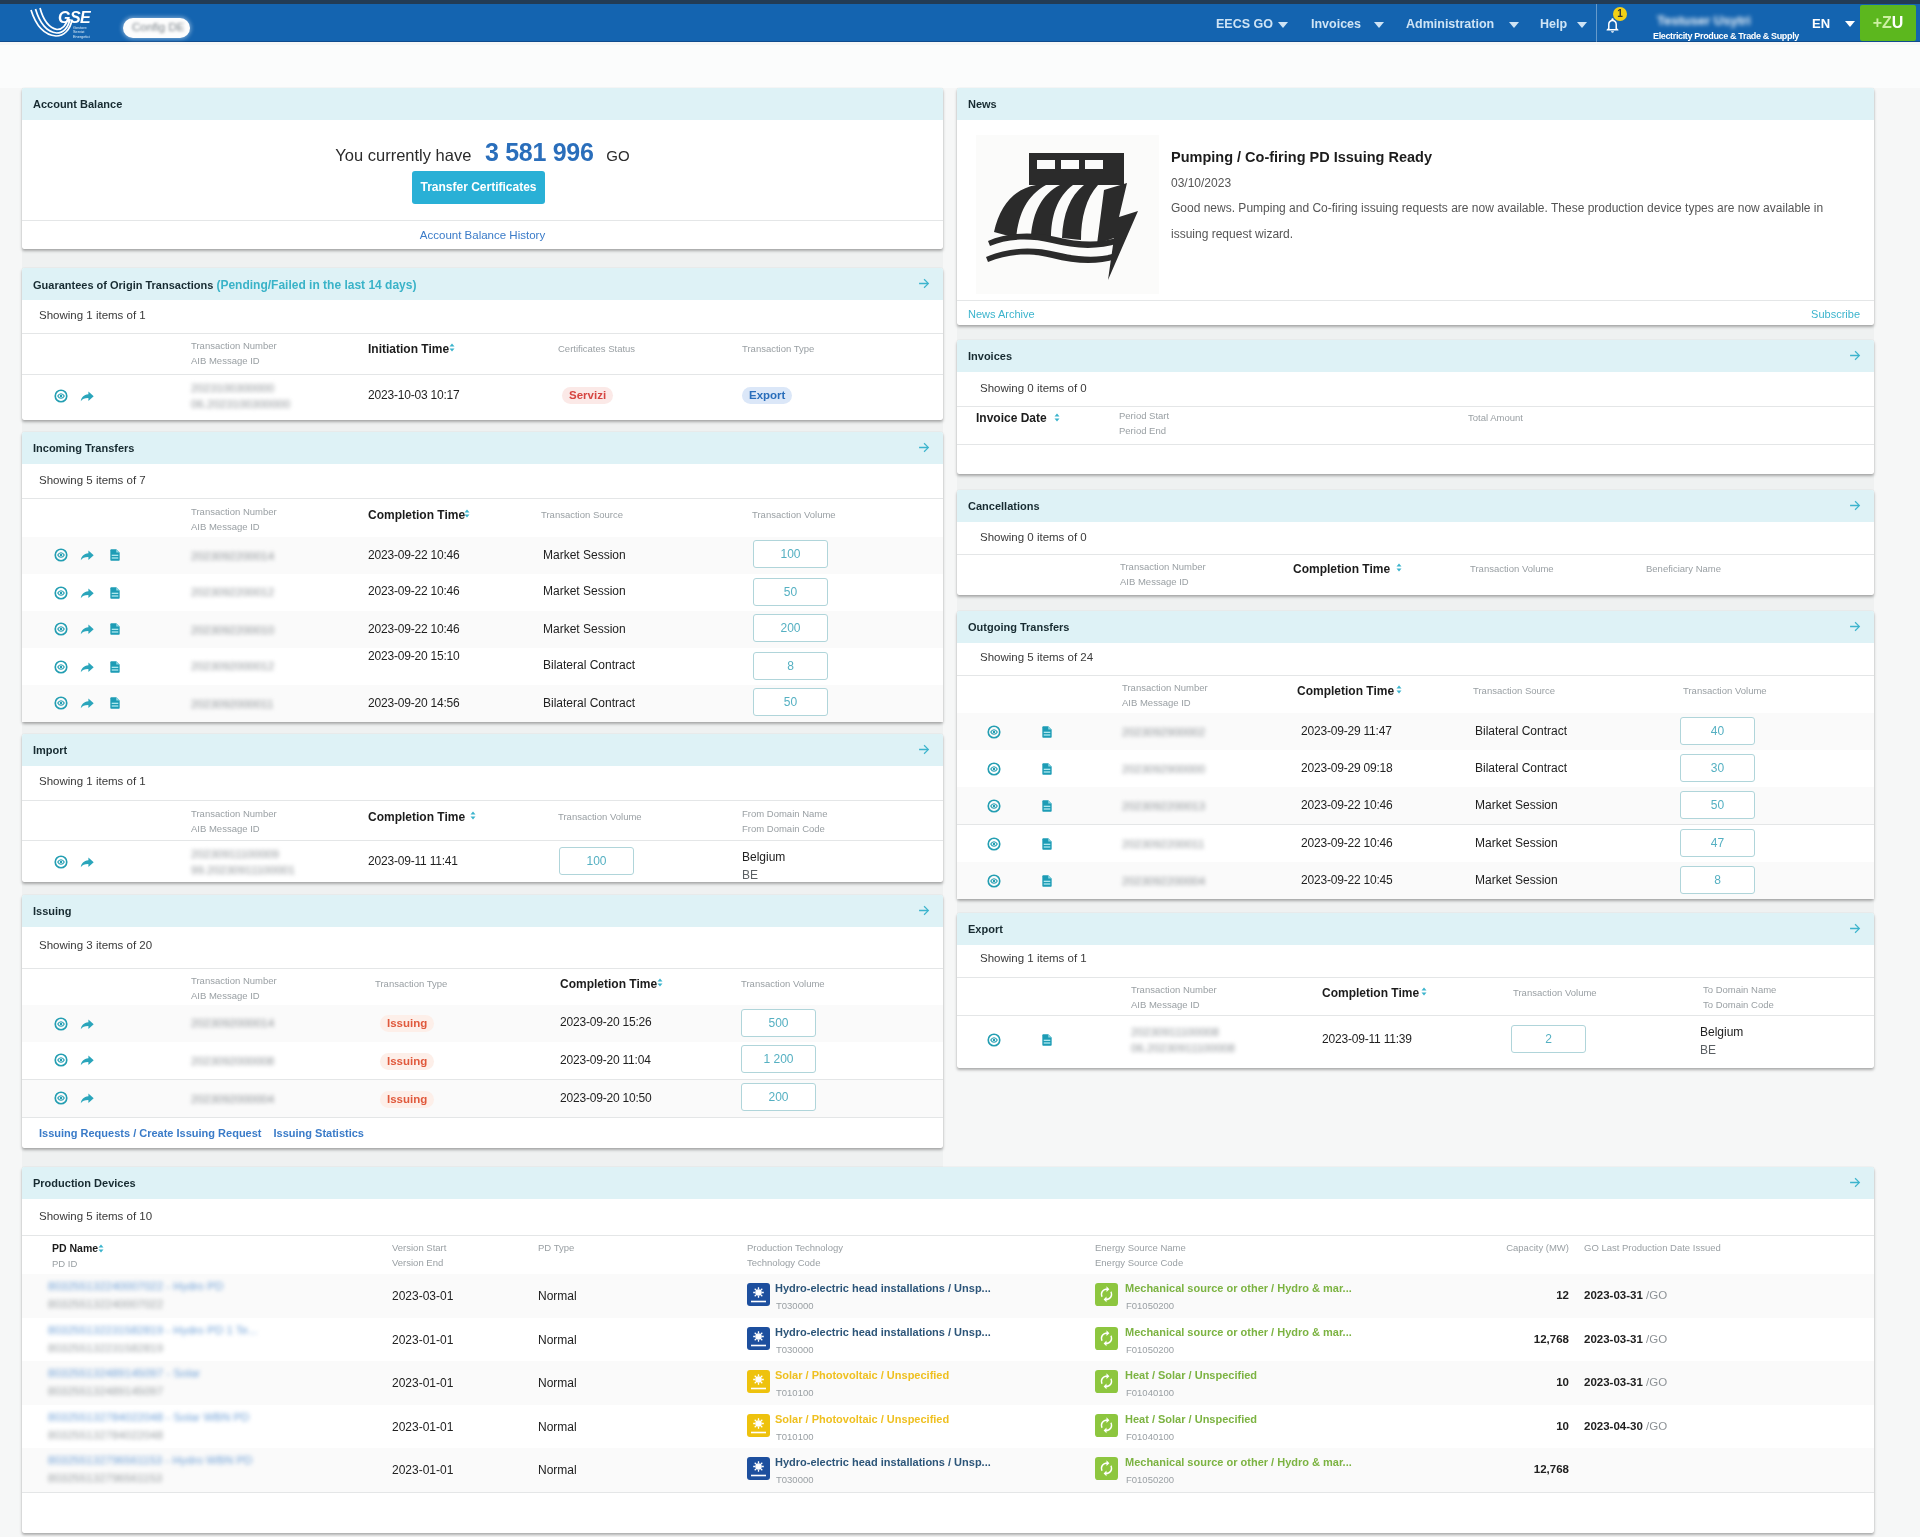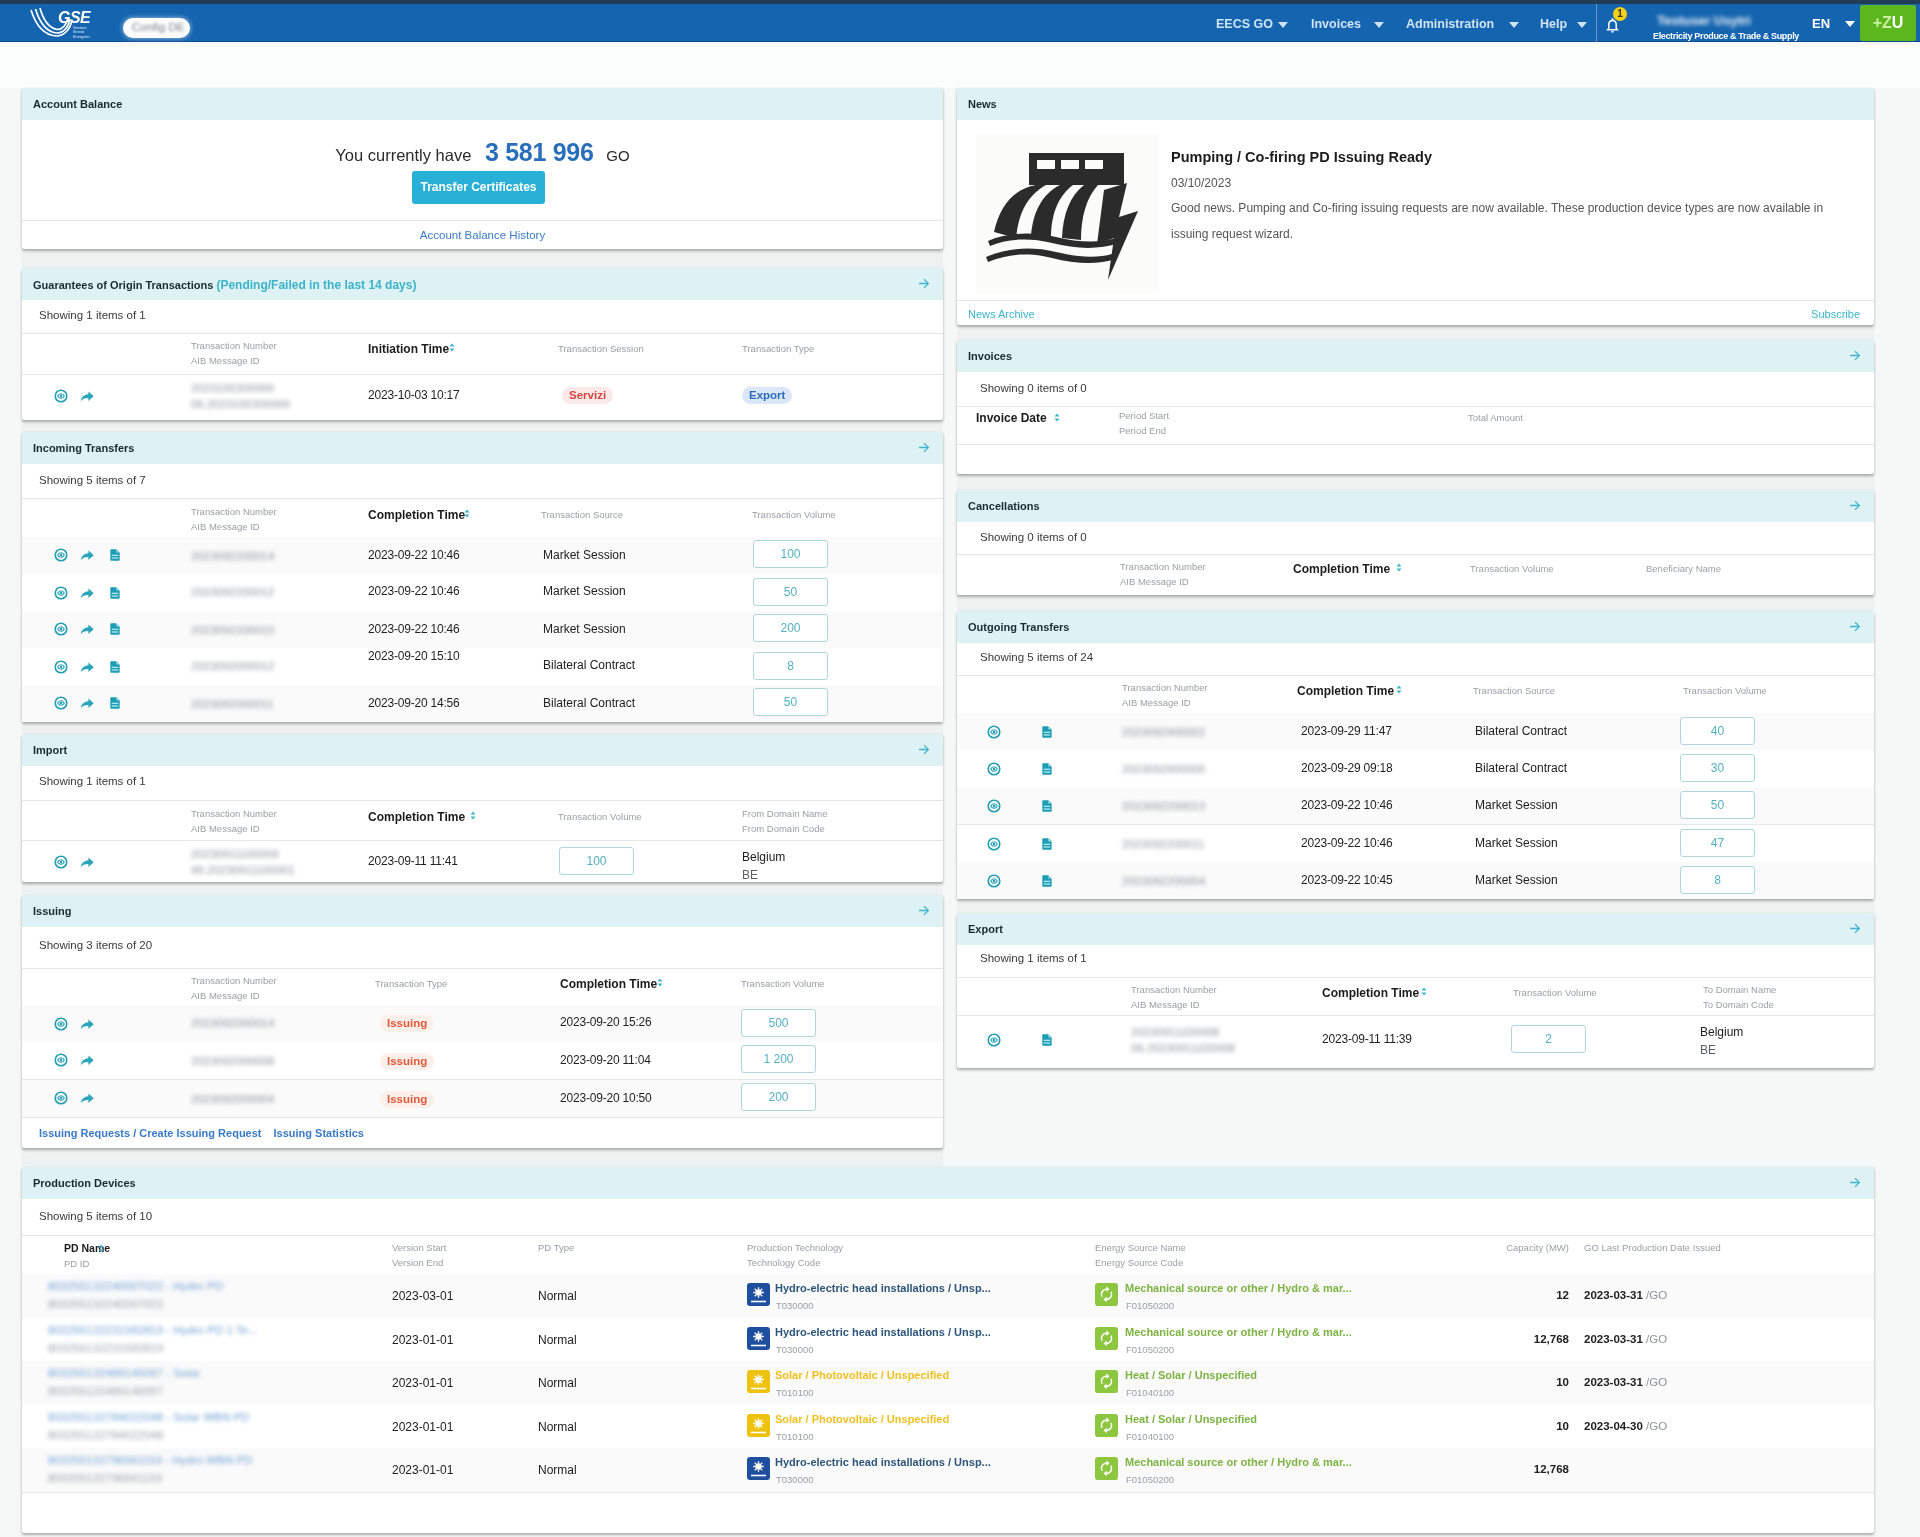--- a/index.html
+++ b/index.html
@@ -118,21 +118,21 @@
         <use href="#arr"></use>
       </svg>
     </div>
   <div class="showing" style="top:41px;">Showing 1 items of 1</div>
   <div class="hr" style="top:65px;"></div>
   <div class="colh" style="left:169px;top:71px;">Transaction Number<br>AIB Message ID</div>
   <div class="colh" style="left:346px;top:74px;"><b>Initiation Time</b></div>
   <svg class="ic" style="left:425px;top:74px;width:10px;height:11px;" viewBox="0 0 10 11">
       <use href="#sort"></use>
     </svg>
-  <div class="colh" style="left:536px;top:74px;">Transaction Session</div>
+  <div class="colh" style="left:536px;top:74px;">Certificates Status</div>
   <div class="colh" style="left:720px;top:74px;">Transaction Type</div>
   <div class="hr" style="top:106px;"></div>
   <svg class="ic" style="left:32px;top:121px;" viewBox="0 0 18 18">
       <use href="#eye"></use>
     </svg>
   <svg class="ic" style="left:58px;top:121px;" viewBox="0 0 18 18">
       <use href="#share"></use>
     </svg>
   <div class="tnum blur" style="left:169px;top:112px;">2023100300000<br>06.2023100300000</div>
   <div class="cell date" style="left:346px;top:120px;">2023-10-03 10:17</div>
@@ -321,21 +321,21 @@
 
 <div class="panel" style="left:22px;top:1167px;width:1852px;height:366px;">
   <div class="ph">
       <span class="t">Production Devices</span>
       <svg class="arrow" viewBox="0 0 18 18">
         <use href="#arr"></use>
       </svg>
     </div>
   <div class="showing" style="top:43px;">Showing 5 items of 10</div>
   <div class="hr" style="top:68px;"></div>
-  <div class="colh" style="left:42px;top:74px;"><b style="font-size:10.5px;">PD Name</b><br>PD ID</div>
+  <div class="colh" style="left:30px;top:74px;"><b style="font-size:10.5px;">PD Name</b><br>PD ID</div>
   <svg class="ic" style="left:74px;top:76px;width:10px;height:11px;" viewBox="0 0 10 11">
       <use href="#sort"></use>
     </svg>
   <div class="colh" style="left:370px;top:74px;">Version Start<br>Version End</div>
   <div class="colh" style="left:516px;top:74px;">PD Type</div>
   <div class="colh" style="left:725px;top:74px;">Production Technology<br>Technology Code</div>
   <div class="colh" style="left:1073px;top:74px;">Energy Source Name<br>Energy Source Code</div>
   <div class="colh" style="left:1447px;top:74px;width:100px;text-align:right;">Capacity (MW)</div>
   <div class="colh" style="left:1562px;top:74px;">GO Last Production Date Issued</div>
   <div class="hr" style="top:107px;"></div>

